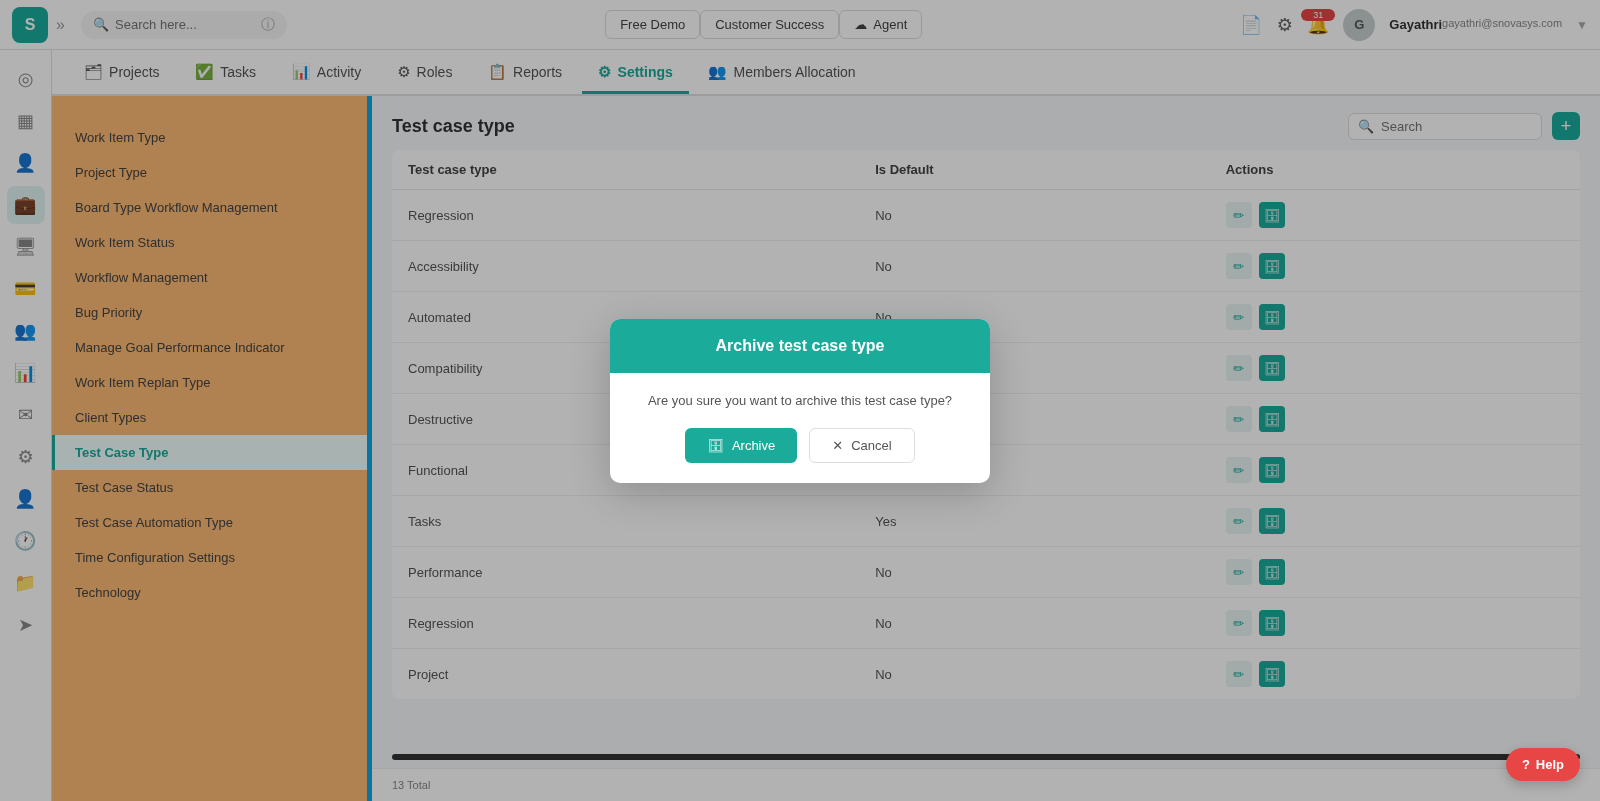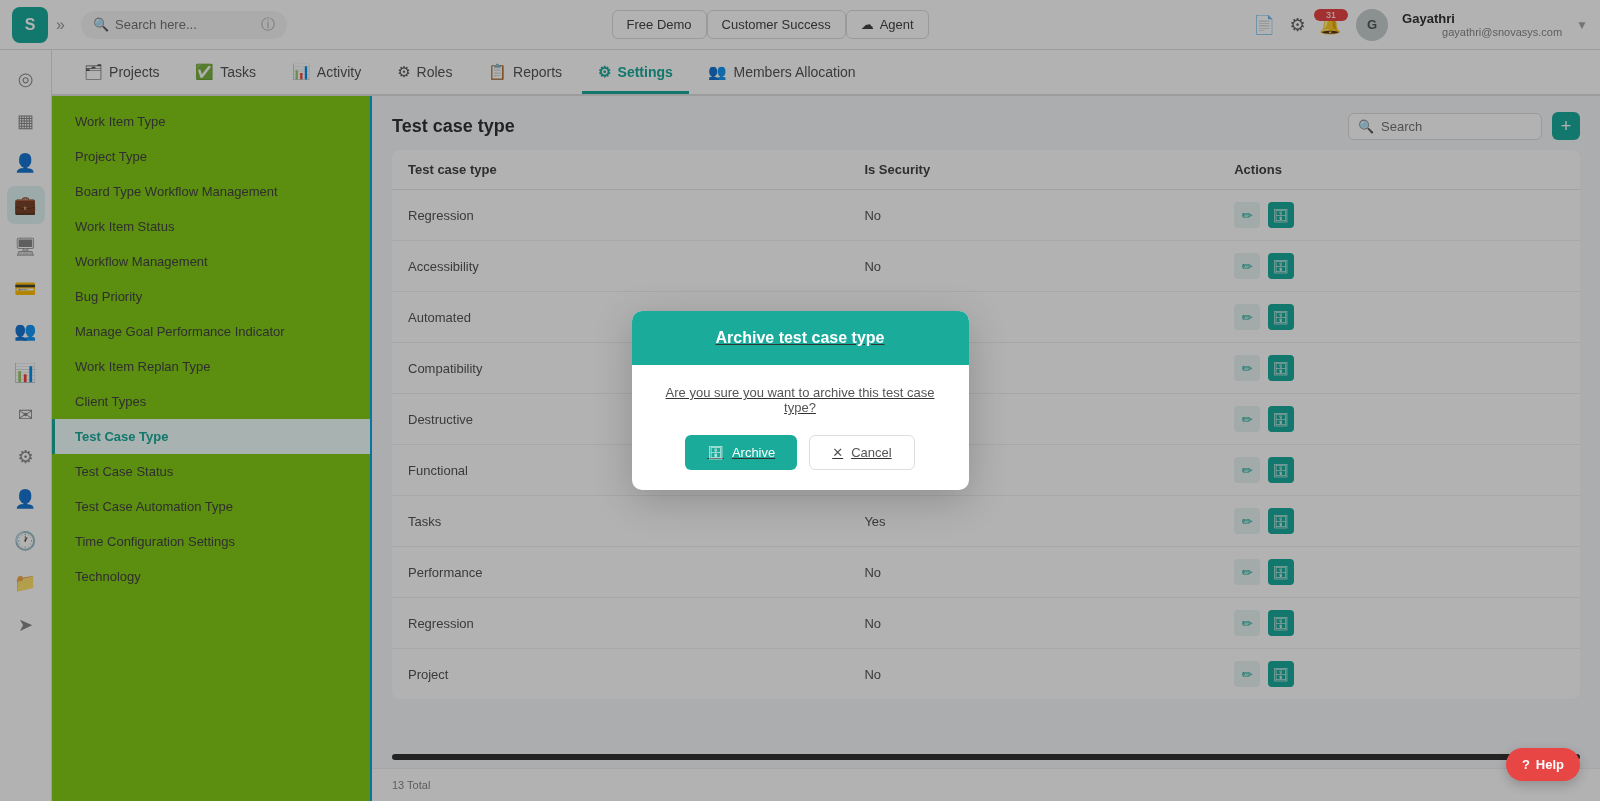--- a/index.html
+++ b/index.html
@@ -11,41 +11,41 @@
     .topbar-expand { color: #999; margin: 0 8px; font-size: 16px; }
     .topbar-search { display: flex; align-items: center; background: #f5f5f5; border-radius: 20px; padding: 5px 12px; margin-left: 8px; gap: 6px; min-width: 200px; }
     .topbar-search input { border: none; background: transparent; outline: none; font-size: 13px; color: #666; width: 140px; }
     .topbar-info-icon { color: #aaa; font-size: 14px; }
     .topbar-center { flex: 1; display: flex; align-items: center; justify-content: center; gap: 0; }
     .topbar-btn { display: flex; align-items: center; gap: 6px; padding: 6px 14px; border-radius: 6px; border: 1px solid #ddd; background: white; cursor: pointer; font-size: 13px; color: #444; }
     .topbar-right { display: flex; align-items: center; gap: 14px; margin-left: auto; }
     .topbar-icon { color: #666; font-size: 18px; cursor: pointer; position: relative; }
     .badge { position: absolute; top: -5px; right: -6px; background: #e84545; color: white; border-radius: 10px; font-size: 9px; padding: 1px 12px; }
     .topbar-avatar { width: 32px; height: 32px; border-radius: 50%; background: #c8d0d0; display: flex; align-items: center; justify-content: center; color: #555; font-size: 13px; font-weight: bold; }
-    .topbar-user { display: flex; flex-direction: column; }
+    .topbar-user { display: flex; flex-direction: row; }
     .topbar-user-name { font-weight: 600; font-size: 13px; color: #333; }
-    .topbar-user-email { font-size: 11px; color: #888; margin-left: 40px; }
+    .topbar-user-email { font-size: 11px; color: #888; }
     .topbar-dropdown { color: #aaa; font-size: 12px; }
 
     
     .leftsidebar { position: fixed; top: 50px; left: 0; width: 52px; height: calc(100vh - 50px); background: #fff; border-right: 1px solid #e0e0e0; display: flex; flex-direction: column; align-items: center; padding: 10px 0; gap: 4px; z-index: 99; }
     .sidebar-icon { width: 38px; height: 38px; display: flex; align-items: center; justify-content: center; border-radius: 8px; cursor: pointer; color: #888; font-size: 18px; }
     .sidebar-icon.active { background: #e0f5f3; color: #1aab9b; }
 
     
     .navtabs { position: fixed; top: 50px; left: 52px; right: 0; background: #fff; border-bottom: 2px solid #e0e0e0; height: 46px; display: flex; align-items: center; padding: 0 16px; gap: 4px; z-index: 98; }
     .navtab { display: flex; align-items: center; gap: 6px; padding: 10px 16px; font-size: 14px; color: #555; cursor: pointer; border-bottom: 3px solid transparent; margin-bottom: -2px; }
     .navtab.active { color: #1aab9b; border-bottom: 3px solid #1aab9b; font-weight: 600; }
     .navtab-icon { font-size: 15px; }
 
     
     .content { position: fixed; top: 96px; left: 52px; right: 0; bottom: 0; display: flex; overflow: hidden; }
 
     
-    .leftmenu { width: 320px; flex-shrink: 0; background: #84cc16; border-right: 2px solid #0ea5e9; overflow-y: auto; padding: 8px 0; }
+    .leftmenu { width: 320px; flex-shrink: 0; background: #fdba74; border-right: 5px solid #0ea5e9; overflow-y: auto; padding: 24px 0; }
     .leftmenu-item { padding: 10px 20px; cursor: pointer; font-size: 13px; color: #444; border-left: 3px solid transparent; }
     .leftmenu-item.active { color: #1aab9b; font-weight: 600; border-left: 3px solid #1aab9b; background: #f0fffe; }
 
     
     .main { flex: 1; display: flex; flex-direction: column; overflow: hidden; background: #f7f8fa; }
     .main-header { display: flex; align-items: center; justify-content: space-between; padding: 16px 20px 10px; }
     .main-title { font-size: 18px; font-weight: 600; color: #333; }
     .main-actions { display: flex; align-items: center; gap: 10px; }
     .search-box { display: flex; align-items: center; background: white; border: 1px solid #ddd; border-radius: 6px; padding: 5px 10px; gap: 6px; }
     .search-box input { border: none; outline: none; font-size: 13px; width: 150px; }
@@ -60,21 +60,21 @@
     .action-btn { width: 26px; height: 26px; border-radius: 4px; display: inline-flex; align-items: center; justify-content: center; cursor: pointer; border: none; margin-right: 4px; font-size: 13px; }
     .edit-btn { background: #e8f5f3; color: #1aab9b; }
     .archive-btn { background: #1aab9b; color: white; }
 
     
     .table-footer { padding: 10px 20px; font-size: 11px; color: #888; background: white; border-top: 1px solid #eee; }
     .scrollbar-track { height: 6px; background: #333; border-radius: 3px; margin: 0 20px 8px; }
 
     
     .modal-overlay { position: fixed; top: 0; left: 0; right: 0; bottom: 0; background: rgba(0,0,0,0.3); z-index: 200; display: flex; align-items: center; justify-content: center; }
-    .modal { background: white; border-radius: 10px; width: 337px; overflow: hidden; box-shadow: 0 10px 40px rgba(0,0,0,0.2); text-decoration: underline; }
+    .modal { background: white; border-radius: 10px; width: 380px; overflow: hidden; box-shadow: 0 10px 40px rgba(0,0,0,0.2); }
     .modal-header { background: #1aab9b; padding: 18px 24px; color: white; font-size: 16px; font-weight: 600; text-align: center; }
     .modal-body { padding: 20px 24px; font-size: 13px; color: #555; text-align: center; }
     .modal-actions { display: flex; gap: 12px; padding: 0 24px 20px; justify-content: center; }
     .modal-archive-btn { display: flex; align-items: center; gap: 8px; padding: 9px 22px; background: #1aab9b; color: white; border: none; border-radius: 6px; font-size: 13px; cursor: pointer; font-weight: 500; }
     .modal-cancel-btn { display: flex; align-items: center; gap: 8px; padding: 9px 22px; background: white; color: #555; border: 1px solid #ddd; border-radius: 6px; font-size: 13px; cursor: pointer; font-weight: 500; }
 
     
     .help-btn { position: fixed; bottom: 20px; right: 20px; background: #e84545; color: white; border-radius: 20px; padding: 9px 16px; display: flex; align-items: center; gap: 6px; font-size: 13px; font-weight: 600; cursor: pointer; z-index: 300; box-shadow: 0 4px 12px rgba(0,0,0,0.2); }
   </style>
 </head>
@@ -195,21 +195,21 @@
         </div>
         <button class="add-btn">+</button>
       </div>
     </div>
 
     <div class="table-wrapper">
       <table class="data-table" id="data-table">
           <thead>
             <tr>
               <th>Test case type</th>
-              <th>Is Security</th>
+              <th>Is Default</th>
               <th>Actions</th>
             </tr>
           </thead>
           <tbody>
             <tr>
               <td>Regression</td>
               <td>No</td>
               <td>
     <button class="action-btn edit-btn">✏</button>
     <button class="action-btn archive-btn">🗄</button>

